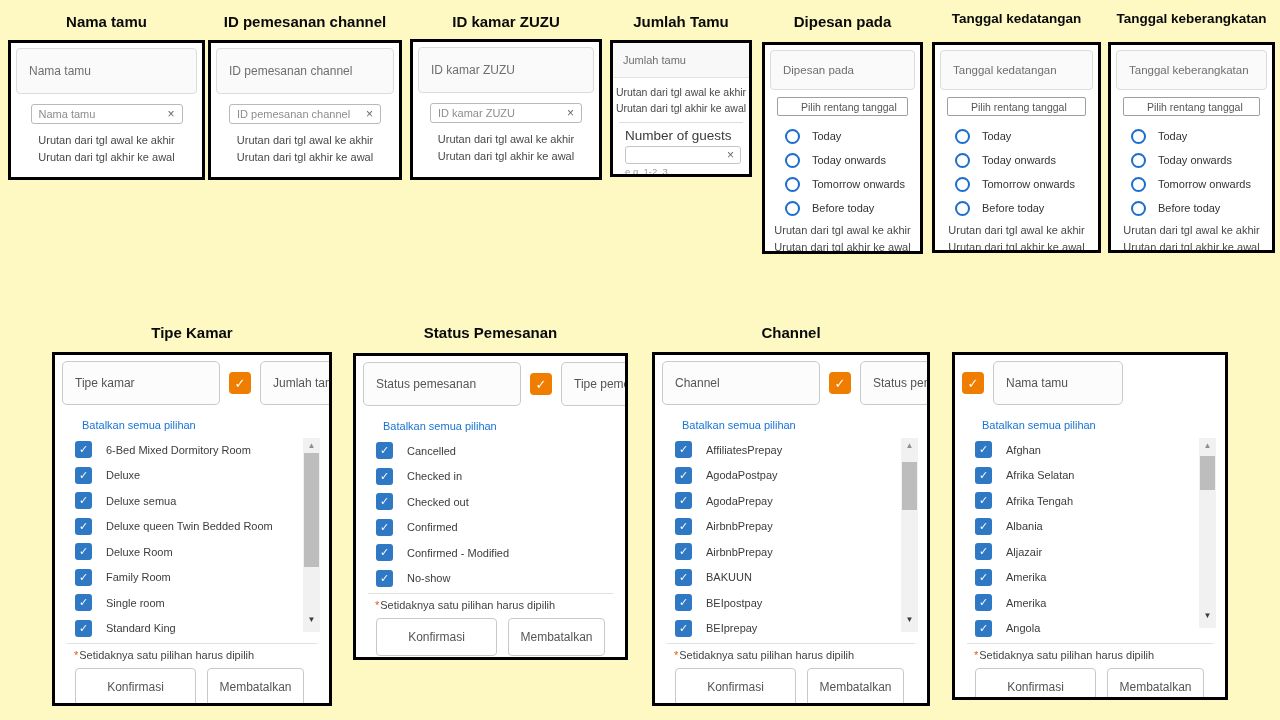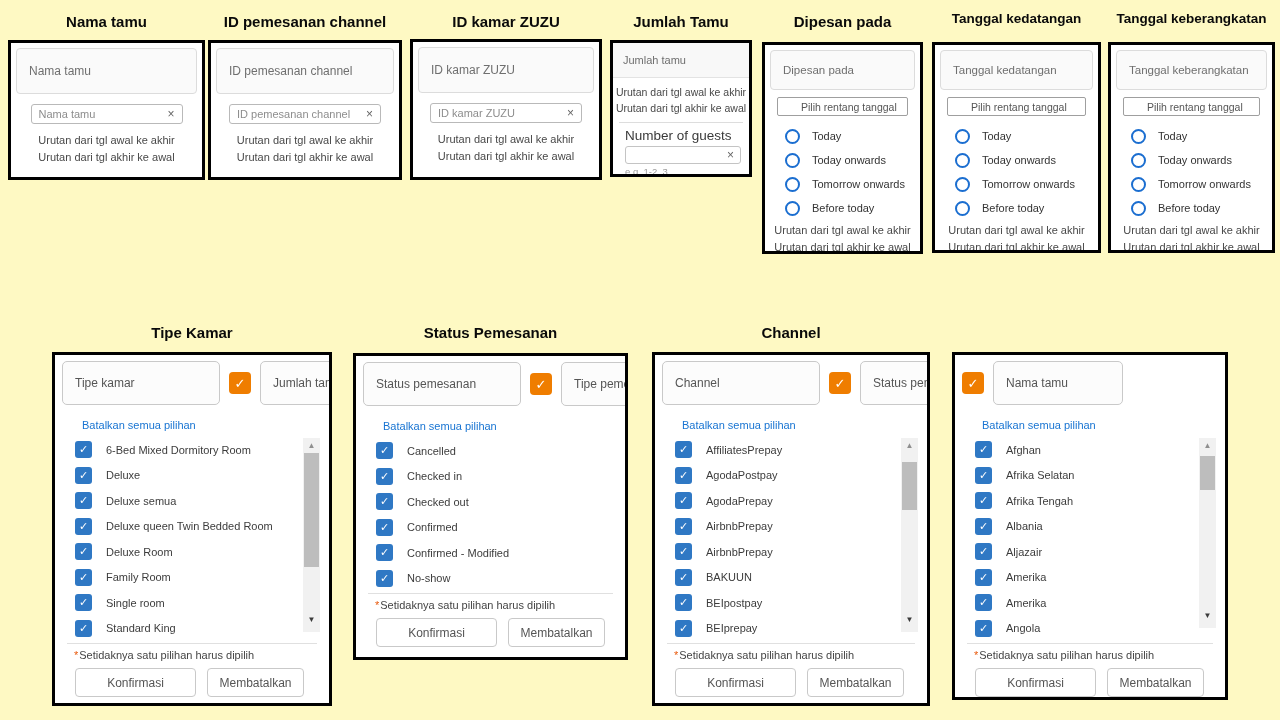--- a/index.html
+++ b/index.html
@@ -48,21 +48,21 @@
            display:flex;align-items:center;justify-content:center;flex:none;cursor:pointer;}
   .clear-link{margin:8px 0 6px 27px;color:#1874d2;font-size:11px;cursor:pointer;}
   .item-row{display:flex;align-items:center;height:25.5px;margin-left:20px;cursor:pointer;}
   .cb{width:17px;height:17px;background:#2f78c4;border-radius:3px;color:#fff;font-size:11px;display:flex;
            align-items:center;justify-content:center;margin-right:14px;flex:none;}
   .item-label{font-size:11px;color:#3c3c3c;white-space:nowrap;}
   .bdivider{border-top:1px solid #e0e0e0;margin:2px 12px 0 12px;}
   .note{margin:5px 0 0 19px;font-size:11px;color:#444;}
   .note .star{color:#e8590c;margin-right:1px;}
   .btnrow{display:flex;gap:11px;margin:7px 0 0 20px;}
-  .btn{height:29px;border:1px solid #c9c9c9;border-radius:4px;background:#fff;color:#555;font-size:12px;
+  .btn{height:38px;border:1px solid #c9c9c9;border-radius:4px;background:#fff;color:#555;font-size:12px;
            font-family:inherit;display:flex;align-items:center;justify-content:center;cursor:pointer;}
   .btn.confirm{width:121px;}
   .btn.cancel{width:97px;}
 
   .vscroll{position:absolute;width:17px;background:#f1f1f1;right:9px;}
   .vthumb{position:absolute;left:1px;width:15px;background:#bdbdbd;}
   .varrow{position:absolute;left:0;width:17px;text-align:center;font-size:8px;line-height:12px;cursor:pointer;}
   .varrow.up{top:2px;color:#8f8f8f;}
   .varrow.down{bottom:6px;color:#3a3a3a;}
 </style>

